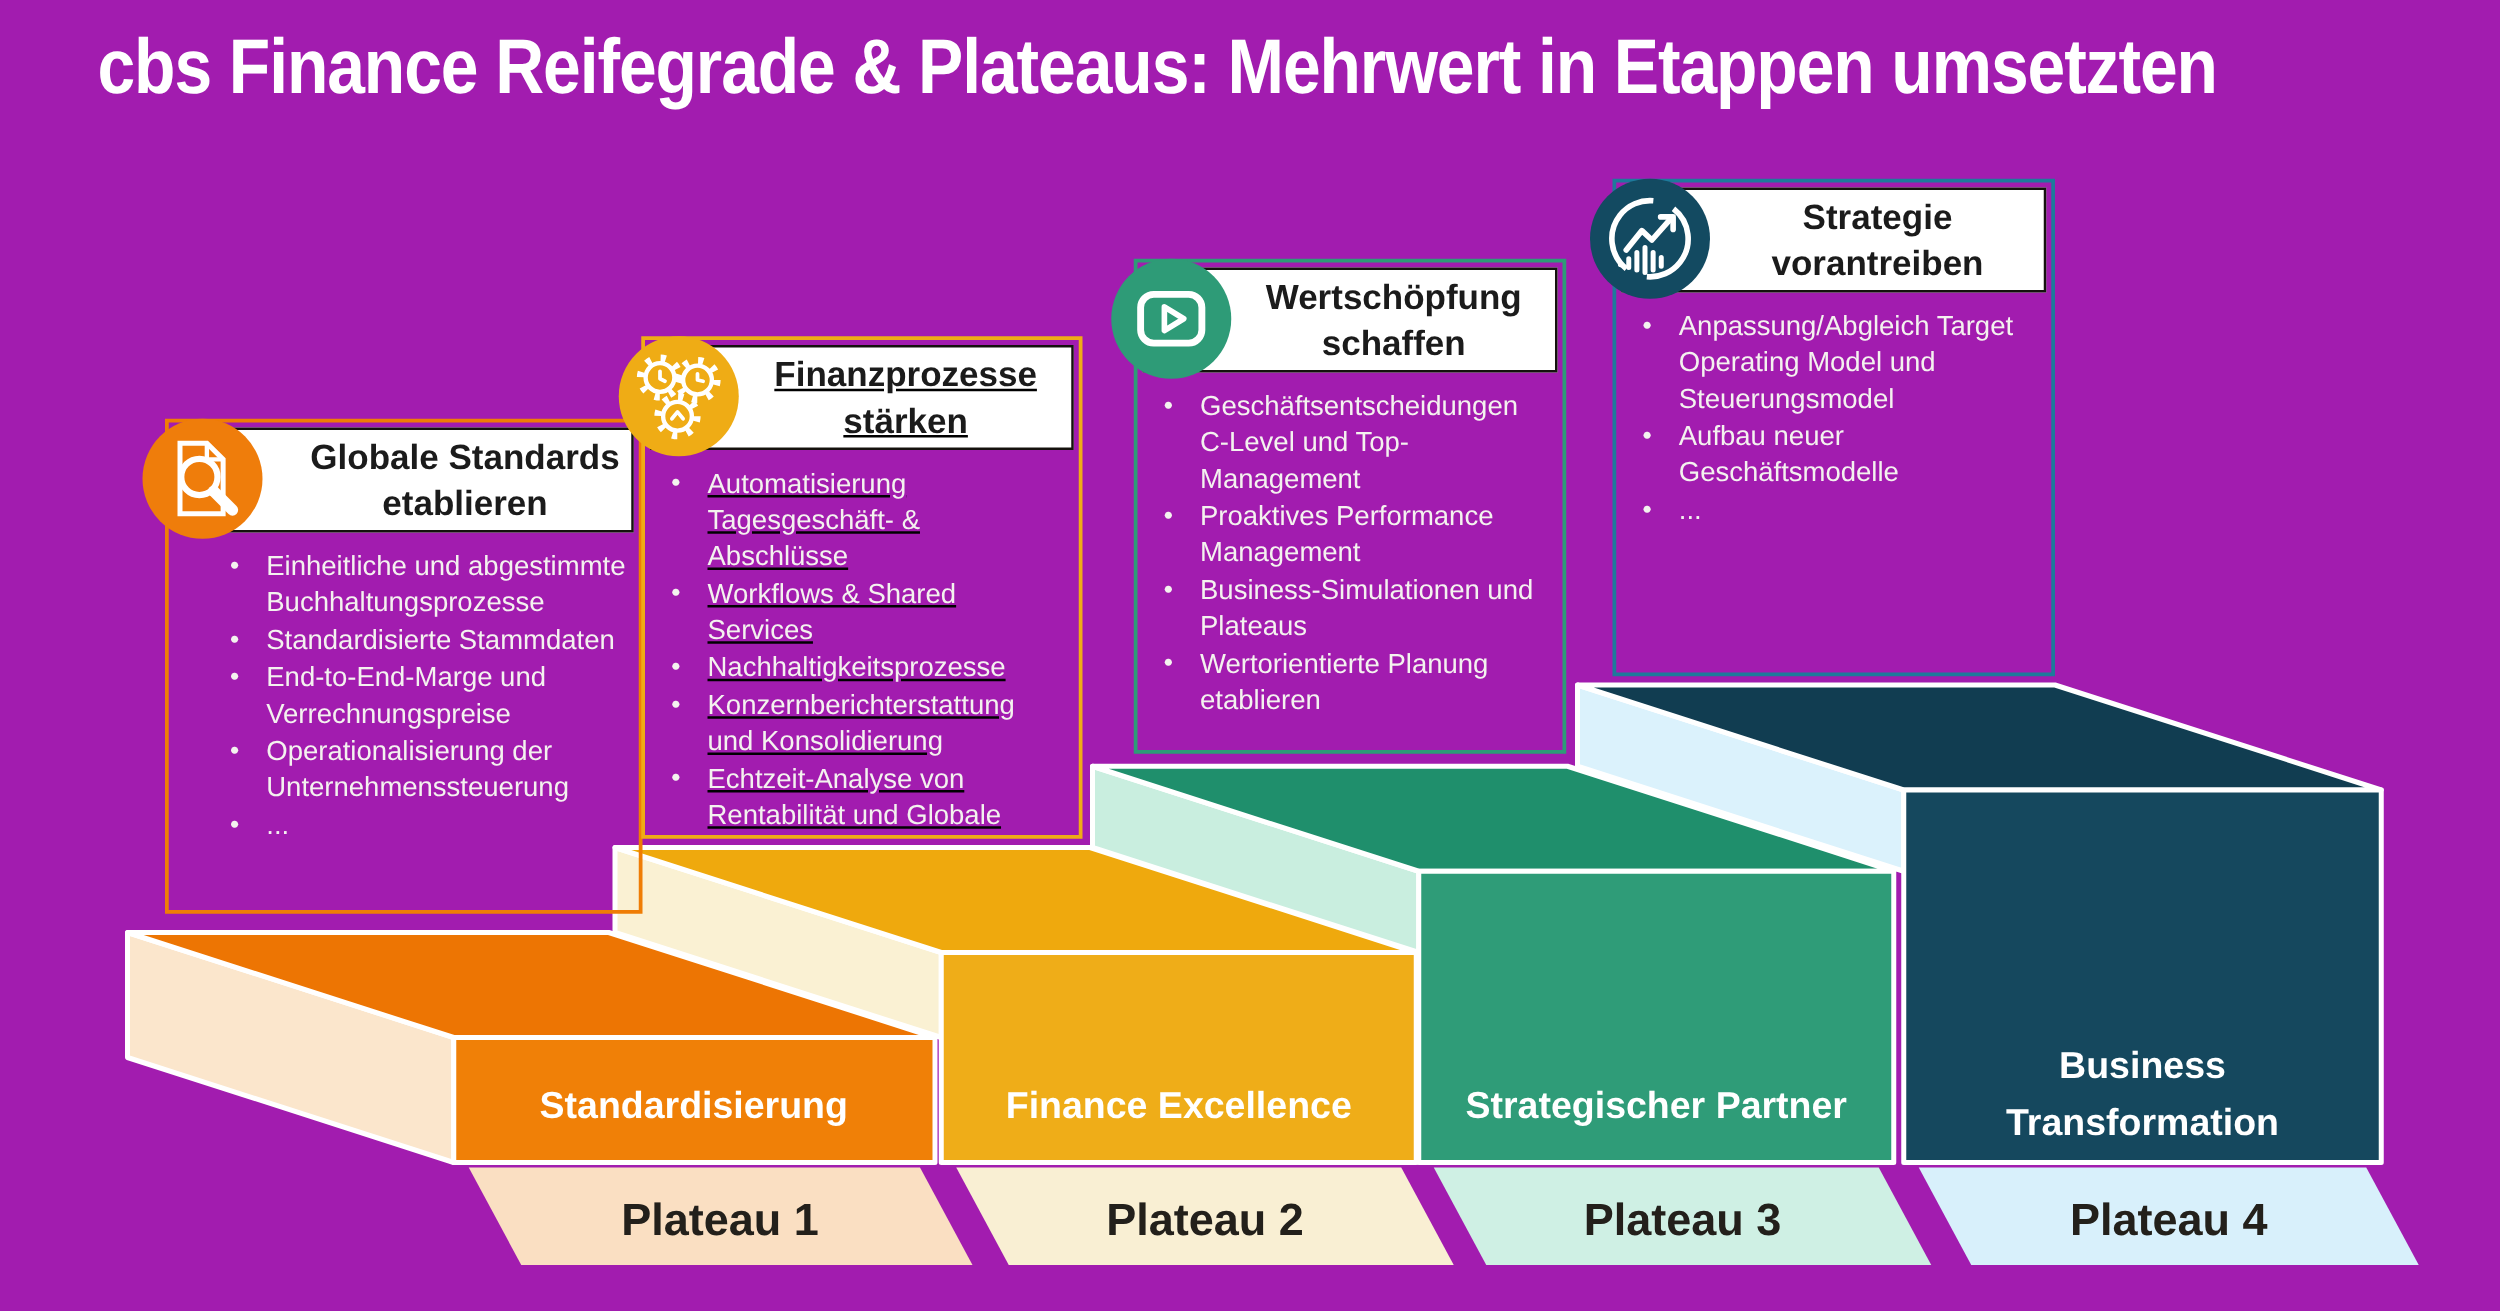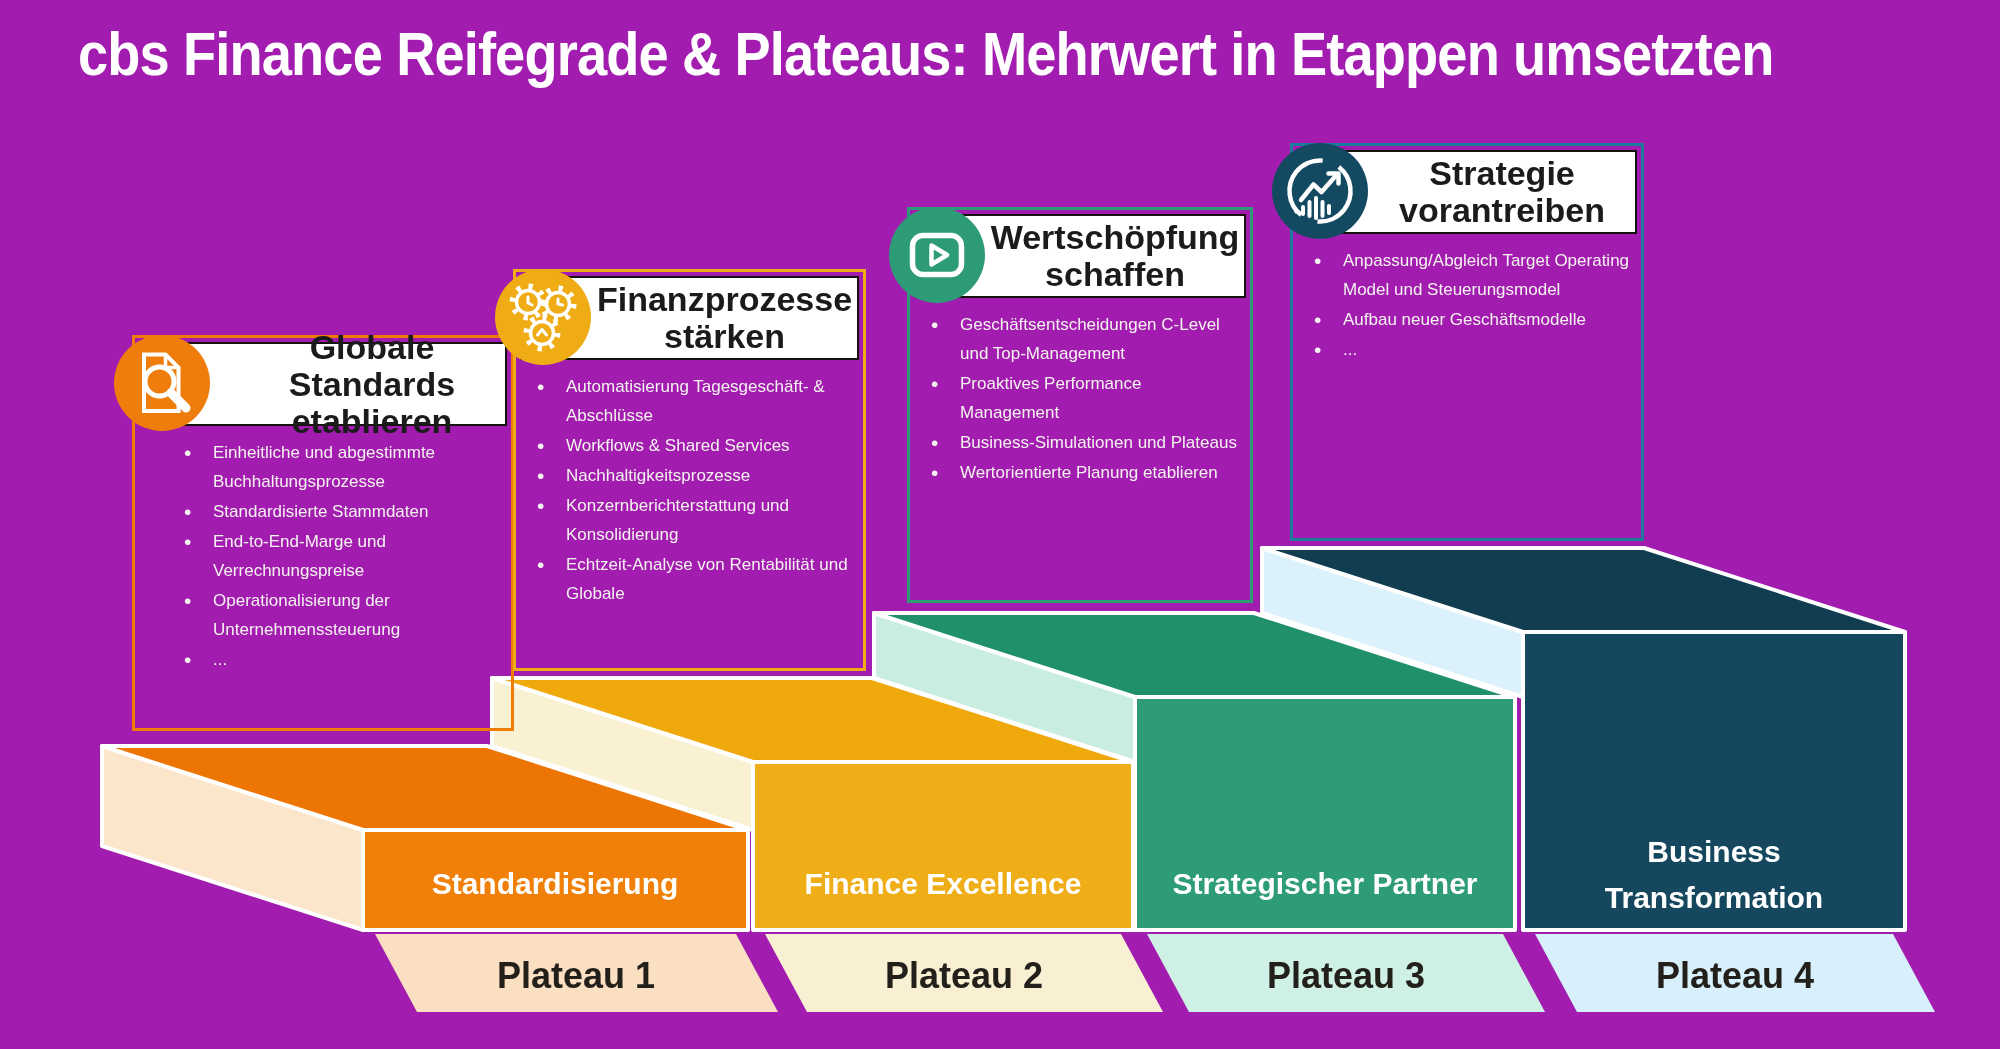--- a/index.html
+++ b/index.html
@@ -10,33 +10,33 @@
     color:#ffffff;font-size:62px;font-weight:800;letter-spacing:-1px;
     white-space:nowrap;transform:scaleX(0.875);transform-origin:left center;
   }
   .callout{position:absolute;border-style:solid;border-width:3px;}
   .callout-header{
     margin:4px;height:84px;box-sizing:border-box;
     background:#ffffff;border:2px solid #15120e;
     display:flex;align-items:center;justify-content:center;
     padding-left:78px;padding-right:8px;text-align:center;
   }
-  .callout-title{color:#1b1b1b;font-size:34px;font-weight:700;line-height:37px;}
+  .callout-title{color:#1b1b1b;font-size:28px;font-weight:700;line-height:37px;}
   .icon-circle{
     position:absolute;left:-21px;top:-3px;width:96px;height:96px;border-radius:50%;
     display:flex;align-items:center;justify-content:center;z-index:2;
   }
   .icon-circle svg{width:96px;height:96px;display:block;}
   .icon-stroke{stroke:#ffffff;fill:none;}
   .callout-bullets{
     list-style:none;margin:12px 0 0 0;padding:0 10px 0 12px;
   }
   .callout-bullets li{
     position:relative;padding-left:38px;color:#f4f2ef;
-    font-size:17px;line-height:29px;margin-bottom:1px;
+    font-size:22px;line-height:29px;margin-bottom:1px;
   }
   .callout-bullets li::before{
     content:"\2022";position:absolute;left:9px;top:0;
     font-size:21px;color:#f4f2ef;
   }
   .stairs{position:absolute;left:0;top:0;}
   .face{stroke:#ffffff;stroke-width:4;stroke-linejoin:round;}
   .plateau-strip{stroke:none;}
   .step-label{fill:#ffffff;font-size:30px;font-weight:700;text-anchor:middle;
     font-family:"Liberation Sans","DejaVu Sans",sans-serif;}
@@ -99,21 +99,21 @@
     </div>
     <ul class="callout-bullets">
       <li>Einheitliche und abgestimmte Buchhaltungsprozesse</li>
       <li>Standardisierte Stammdaten</li>
       <li>End-to-End-Marge und Verrechnungspreise</li>
       <li>Operationalisierung der Unternehmenssteuerung</li>
       <li>...</li>
     </ul>
   </div>
 
-  <div class="callout" style="left: 513px; top: 269px; width: 347px; height: 396px; border-color: rgb(239, 172, 21);">
+  <div class="callout" style="left: 513px; top: 269px; width: 347px; height: 396px; border-color: rgb(239, 172, 21); text-decoration: underline;">
     <div class="icon-circle" style="background-color: rgb(239, 172, 21);">
       <svg viewBox="0 0 96 96">
         <g transform="translate(33,33)">
           <circle class="icon-stroke" stroke-width="3.5" r="11.5"></circle>
           <circle class="icon-stroke" stroke-width="6" r="15.5" stroke-dasharray="4.2 7.98"></circle>
           <path class="icon-stroke" stroke-width="3" stroke-linecap="round" stroke-linejoin="round" d="M0 -5 L0 1 L4 3"></path>
         </g>
         <g transform="translate(63,35)">
           <circle class="icon-stroke" stroke-width="3.5" r="11.5"></circle>
           <circle class="icon-stroke" stroke-width="6" r="15.5" stroke-dasharray="4.2 7.98"></circle>

